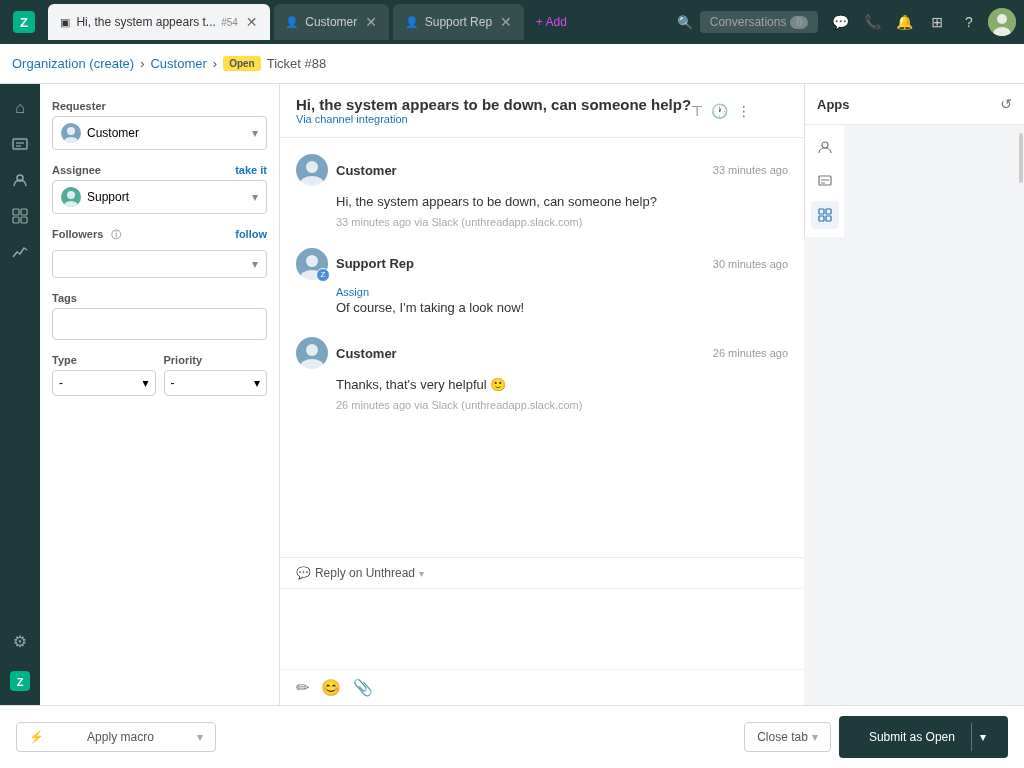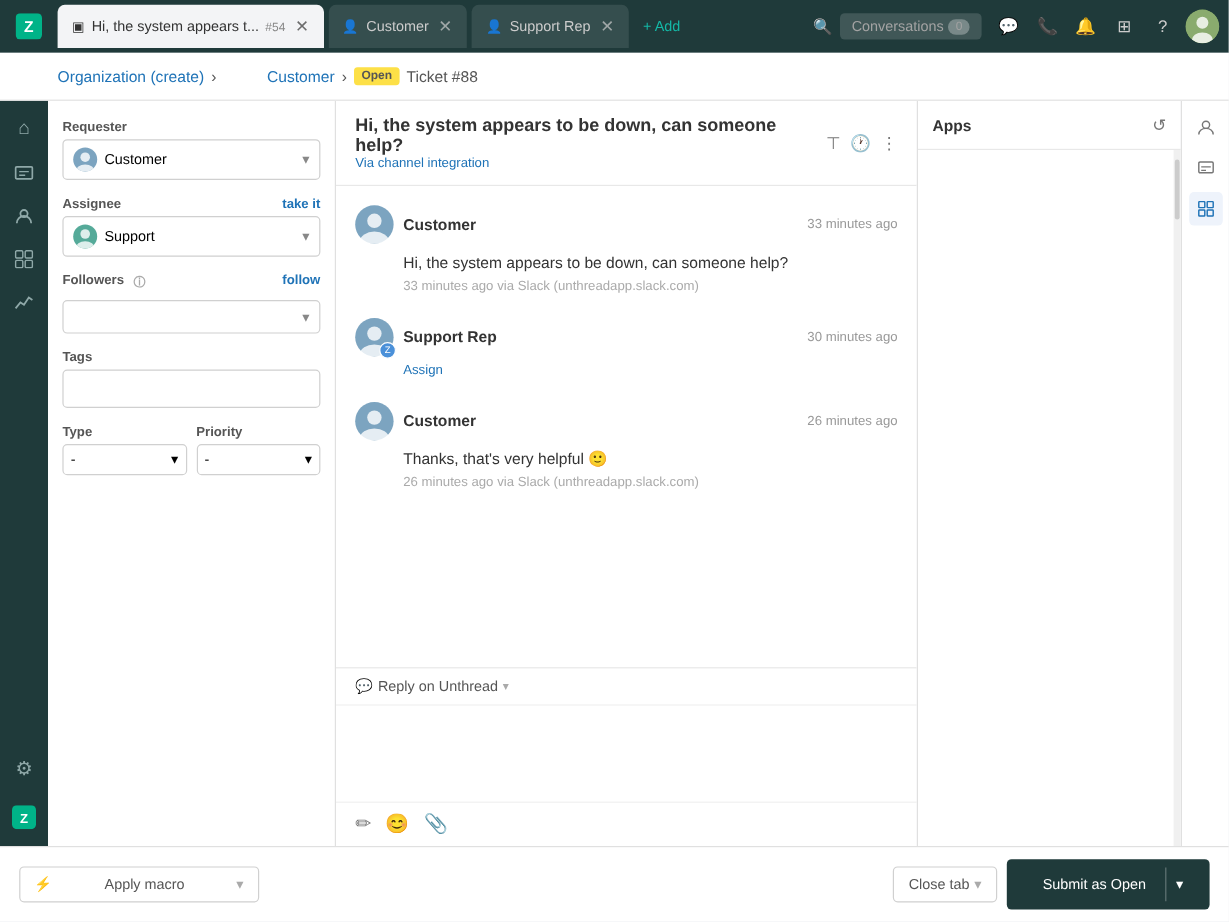--- a/index.html
+++ b/index.html
@@ -12,28 +12,28 @@
     .tab-bar-logo {
       width: 32px; height: 32px; display: flex; align-items: center; justify-content: center; margin-right: 4px;
     }
     .tab {
       display: flex; align-items: center; gap: 6px; padding: 6px 12px; border-radius: 6px 6px 0 0;
       font-size: 12px; cursor: pointer; white-space: nowrap; height: 36px; color: #ccc; background: transparent;
     }
     .tab.active { background: #f3f4f6; color: #333; }
     .tab.inactive { background: rgba(255,255,255,0.1); color: #ccc; }
     .tab-close { color: inherit; font-size: 14px; line-height: 1; cursor: pointer; opacity: 0.7; margin-left: 2px; }
-    .tab-add { display: flex; gap: 4px; color: #14b8a6; font-size: 12px; cursor: pointer; padding: 4px 8px; }
+    .tab-add { display: flex; gap: 4px; color: #d946ef; font-size: 12px; cursor: pointer; padding: 4px 8px; }
 
     
     .nav-bar {
       display: flex; align-items: center; background: #fff; border-bottom: 1px solid #e0e0e0; padding: 0 12px; height: 40px; gap: 8px; flex-shrink: 0;
     }
     .breadcrumb { display: flex; align-items: center; gap: 6px; font-size: 13px; }
-    .breadcrumb a { color: #1f73b7; text-decoration: none; cursor: pointer; margin-left: 36px; }
+    .breadcrumb a { color: #1f73b7; text-decoration: none; cursor: pointer; }
     .breadcrumb span { color: #555; }
     .badge-open { background: #fde047; color: #fff; font-size: 10px; padding: 2px 6px; border-radius: 3px; font-weight: 600; }
     .breadcrumb-sep { color: #aaa; }
 
     
     .main-layout { display: flex; flex: 1; overflow: hidden; }
 
     
     .left-sidebar {
       width: 40px; background: #1f3a3a; display: flex; flex-direction: column; align-items: center; padding: 8px 0; gap: 4px; flex-shrink: 0;
@@ -342,20 +342,21 @@
             <svg width="32" height="32" viewBox="0 0 32 32">
               <circle cx="16" cy="13" r="6" fill="rgba(255,255,255,0.8)"></circle>
               <ellipse cx="16" cy="30" rx="12" ry="8" fill="rgba(255,255,255,0.8)"></ellipse>
             </svg>
             <div class="message-avatar-badge">Z</div>
           </div>
           <span class="message-name">Support Rep</span>
           <span class="message-time">30 minutes ago</span>
         </div>
         <div class="message-action">Assign</div>
+        <div class="message-body">Of course, I'm taking a look now!</div>
       </div>
 
       <div class="message-group">
         <div class="message-header">
           <div class="message-avatar" style="background:#7ca4c0;">
             <svg width="32" height="32" viewBox="0 0 32 32">
               <circle cx="16" cy="13" r="6" fill="rgba(255,255,255,0.8)"></circle>
               <ellipse cx="16" cy="30" rx="12" ry="8" fill="rgba(255,255,255,0.8)"></ellipse>
             </svg>
           </div>
@@ -379,21 +380,21 @@
       <div class="reply-body" contenteditable="true" style=""></div>
       <div class="reply-footer">
         <span class="reply-footer-icon">✏</span>
         <span class="reply-footer-icon">😊</span>
         <span class="reply-footer-icon">📎</span>
       </div>
     </div>
 
   </div>
 
-  <div style="display:flex; flex-direction:row; flex-shrink:0;">
+  <div style="display:flex; flex-direction:column; flex-shrink:0;">
     <div class="apps-panel">
       <div class="apps-panel-top">
         <span class="apps-title">Apps</span>
         <span class="apps-refresh">↺</span>
       </div>
       <div class="apps-content">
         
       </div>
 
       <div style="position:relative; width:100%; height:100%;">

